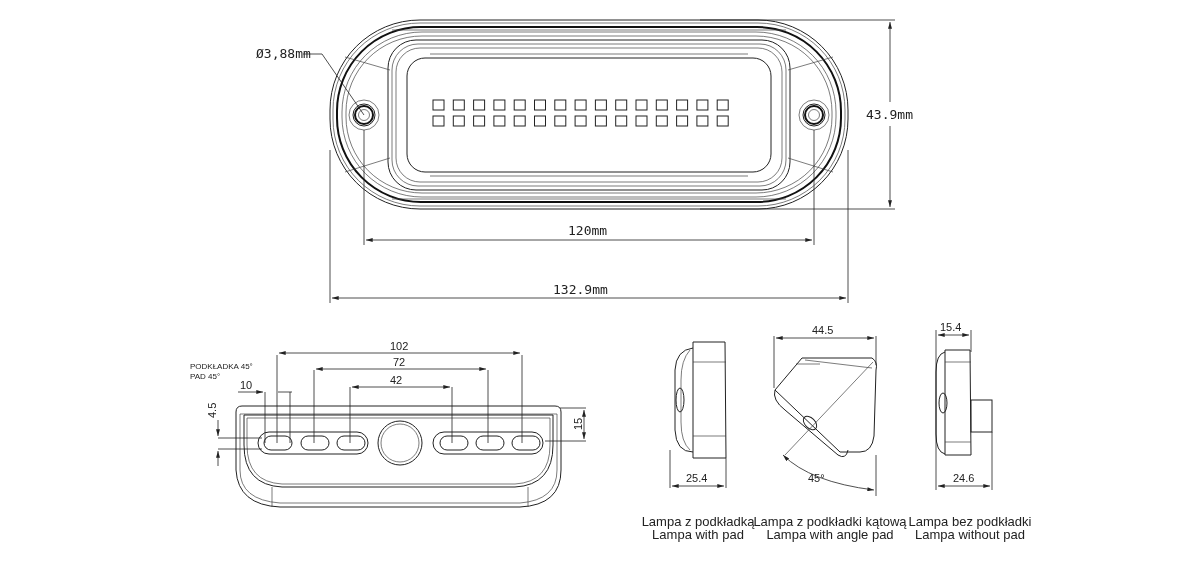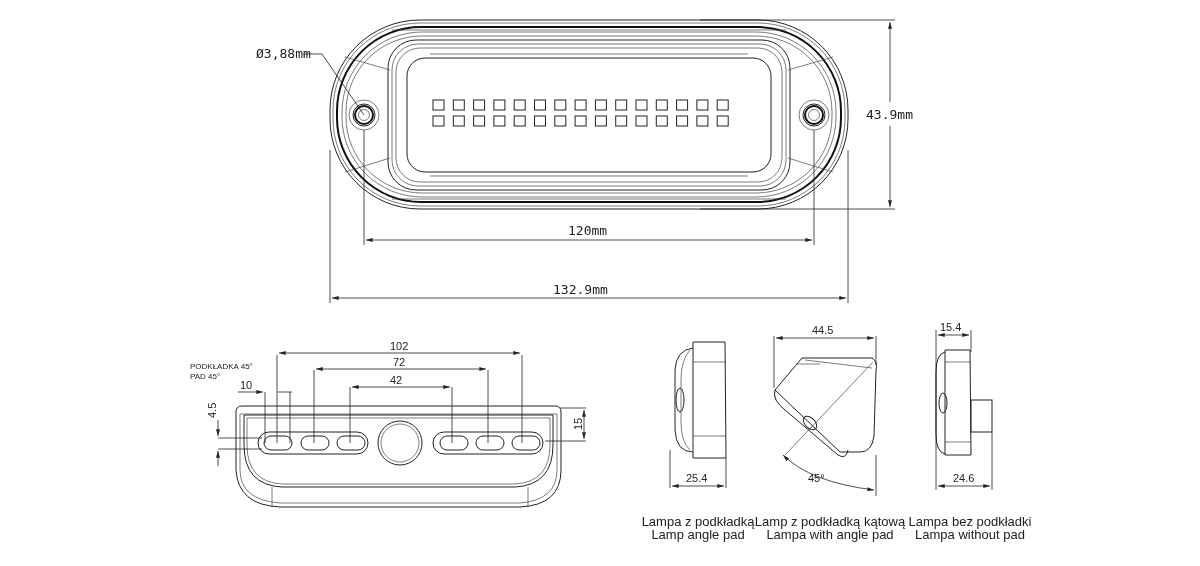--- a/index.html
+++ b/index.html
@@ -215,22 +215,22 @@
     <line x1="938" y1="335" x2="969" y2="335" class="dim" marker-start="url(#arr)" marker-end="url(#arr)"></line>
     <text x="940" y="331" class="lbl-sm">15.4</text>
     <line x1="992" y1="432" x2="992" y2="490" class="dim"></line>
     <line x1="938" y1="486" x2="990" y2="486" class="dim" marker-start="url(#arr)" marker-end="url(#arr)"></line>
     <text x="953" y="482" class="lbl-sm">24.6</text>
   </g>
 </svg>
 
 <div class="cap" style="left:618px; top:515px;">
   <div>Lampa z podkładką</div>
-  <div>Lamp angle pad</div>
+  <div>Lampa with pad</div>
 </div>
 <div class="cap" style="left:750px; top:515px;">
-  <div>Lamp z podkładką kątową</div>
+  <div>Lampa z podkładki kątową</div>
   <div>Lampa with angle pad</div>
 </div>
 <div class="cap" style="left:890px; top:515px;">
   <div>Lampa bez podkładki</div>
   <div>Lampa without pad</div>
 </div>
 
 </body></html>

